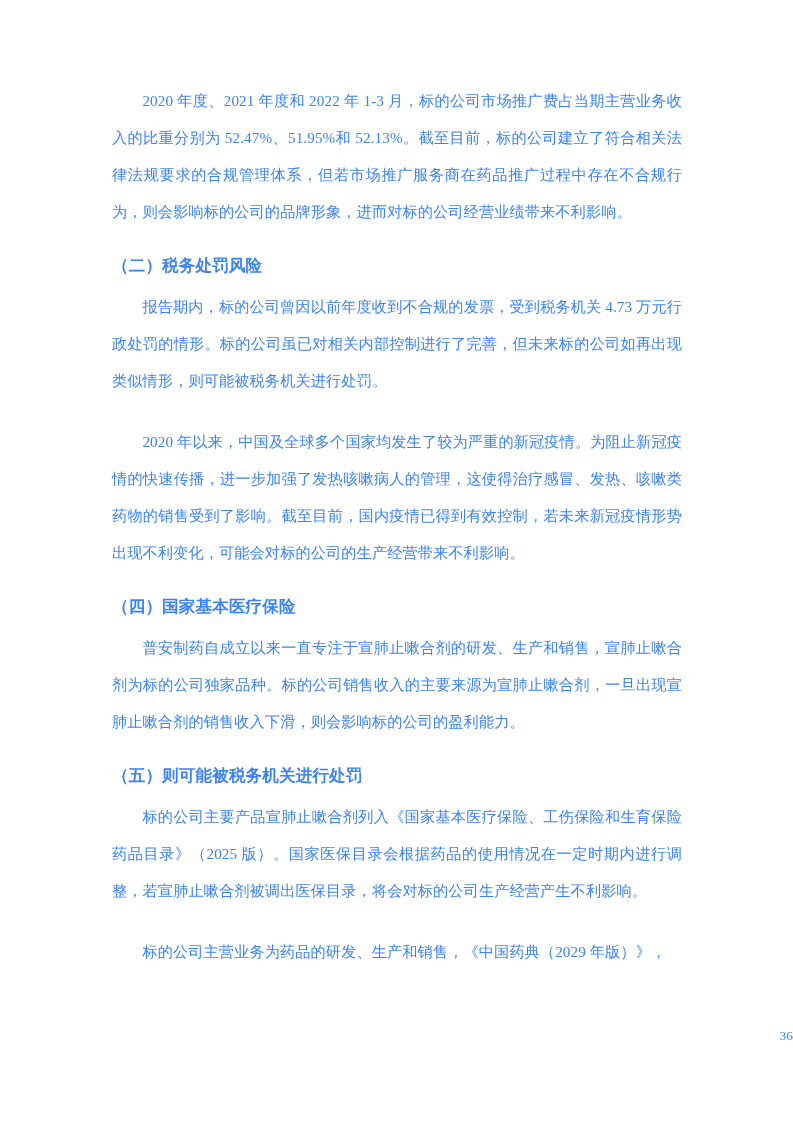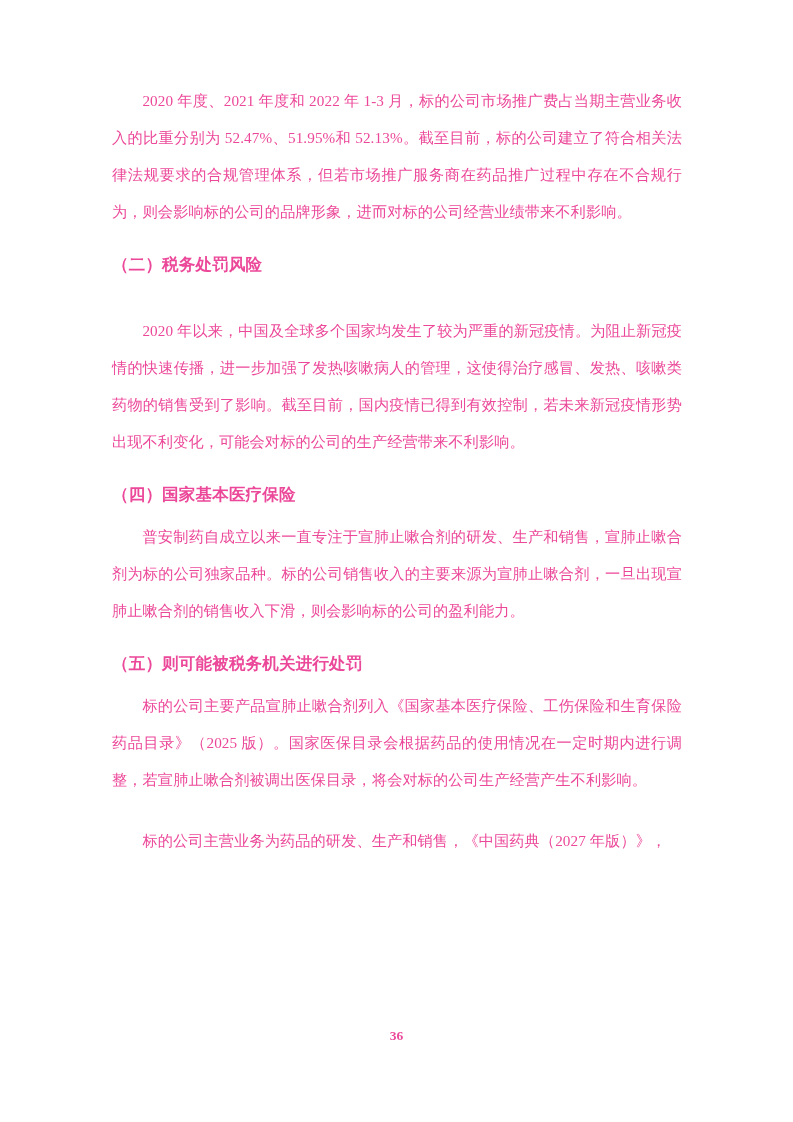--- a/index.html
+++ b/index.html
@@ -8,87 +8,87 @@
     background: #b9b9b9;
   }
   .page {
     position: relative;
     width: 793px;
     height: 1122px;
     background: #ffffff;
     margin: 0 auto;
     overflow: hidden;
     font-family: "Liberation Serif", "DejaVu Serif", serif;
-    color: #ec4899;
+    color: #3b82f6;
     box-sizing: border-box;
   }
   .content {
     position: absolute;
     left: 112px;
     top: 82px;
     width: 570px;
   }
   p.body {
     margin: 0 0 0 0;
     font-size: 15.2px;
     line-height: 37px;
     text-align: justify;
     text-justify: inter-ideograph;
     text-indent: 2em;
     letter-spacing: 0.1px;
   }
   h2.heading {
     margin: 0;
-    font-family: Liberation Serif, serif;
+    font-family: Liberation Sans, sans-serif;
     font-weight: bold;
     font-size: 16.5px;
     line-height: 34px;
     letter-spacing: 0.2px;
   }
   .sp-after-para { height: 18px; }
   .sp-after-heading { height: 6px; }
   .page-number {
     position: absolute;
     left: 0;
     right: 0;
     top: 1028px;
-    text-align: center;
+    text-align: right;
     font-size: 13.5px;
     font-family: "Liberation Serif", "DejaVu Serif", serif;
-    font-weight: bold;
   }
 </style>
 </head>
 <body>
 
 <div class="page">
 
   <div class="content">
 
     <p class="body">2020 年度、2021 年度和 2022 年 1-3 月，标的公司市场推广费占当期主营业务收入的比重分别为 52.47%、51.95%和 52.13%。截至目前，标的公司建立了符合相关法律法规要求的合规管理体系，但若市场推广服务商在药品推广过程中存在不合规行为，则会影响标的公司的品牌形象，进而对标的公司经营业绩带来不利影响。</p>
     <div class="sp-after-para"></div>
 
     <h2 class="heading">（二）税务处罚风险</h2>
     <div class="sp-after-heading"></div>
+    <p class="body">报告期内，标的公司曾因以前年度收到不合规的发票，受到税务机关 4.73 万元行政处罚的情形。标的公司虽已对相关内部控制进行了完善，但未来标的公司如再出现类似情形，则可能被税务机关进行处罚。</p>
     <div class="sp-after-para"></div>
 
     <div class="sp-after-heading"></div>
     <p class="body">2020 年以来，中国及全球多个国家均发生了较为严重的新冠疫情。为阻止新冠疫情的快速传播，进一步加强了发热咳嗽病人的管理，这使得治疗感冒、发热、咳嗽类药物的销售受到了影响。截至目前，国内疫情已得到有效控制，若未来新冠疫情形势出现不利变化，可能会对标的公司的生产经营带来不利影响。</p>
     <div class="sp-after-para"></div>
 
     <h2 class="heading">（四）国家基本医疗保险</h2>
     <div class="sp-after-heading"></div>
     <p class="body">普安制药自成立以来一直专注于宣肺止嗽合剂的研发、生产和销售，宣肺止嗽合剂为标的公司独家品种。标的公司销售收入的主要来源为宣肺止嗽合剂，一旦出现宣肺止嗽合剂的销售收入下滑，则会影响标的公司的盈利能力。</p>
     <div class="sp-after-para"></div>
 
     <h2 class="heading">（五）则可能被税务机关进行处罚</h2>
     <div class="sp-after-heading"></div>
     <p class="body">标的公司主要产品宣肺止嗽合剂列入《国家基本医疗保险、工伤保险和生育保险药品目录》（2025 版）。国家医保目录会根据药品的使用情况在一定时期内进行调整，若宣肺止嗽合剂被调出医保目录，将会对标的公司生产经营产生不利影响。</p>
     <div class="sp-after-para"></div>
 
     <div class="sp-after-heading"></div>
-    <p class="body">标的公司主营业务为药品的研发、生产和销售，《中国药典（2027 年版）》，</p>
+    <p class="body">标的公司主营业务为药品的研发、生产和销售，《中国药典（2029 年版）》，</p>
 
   </div>
 
   <div class="page-number">36</div>
 
 </div>
 
 </body></html>

